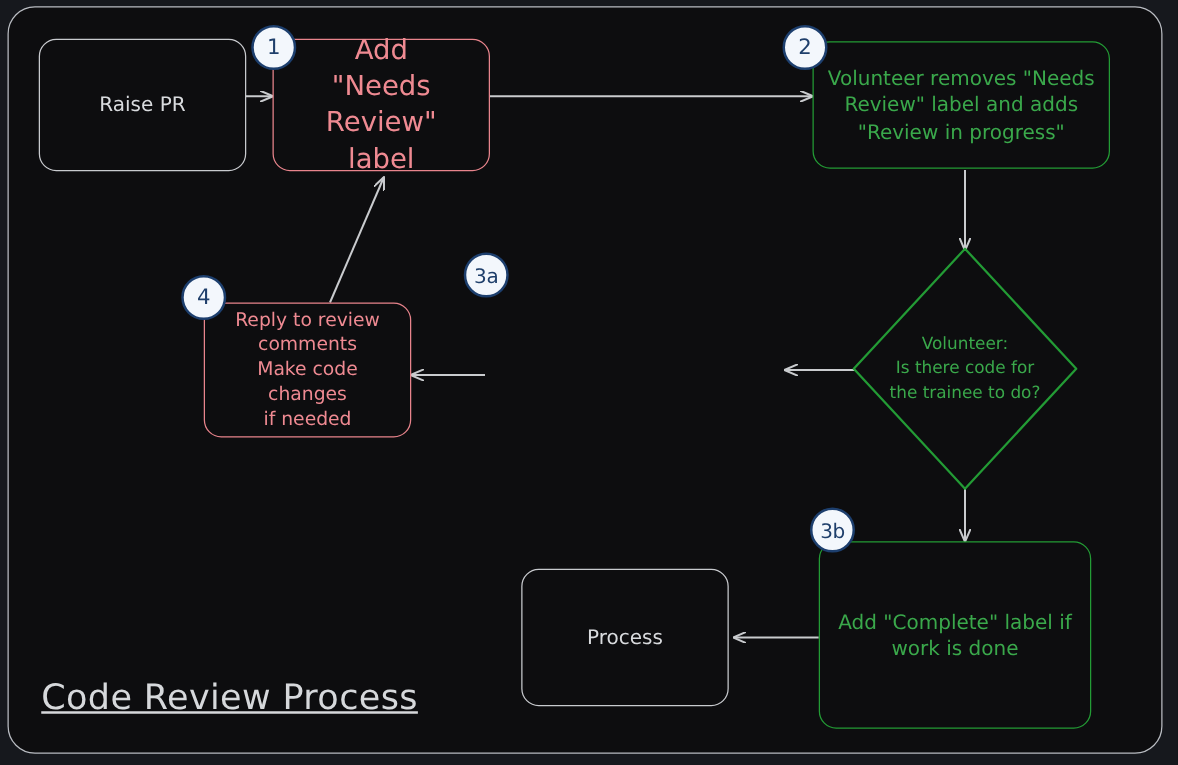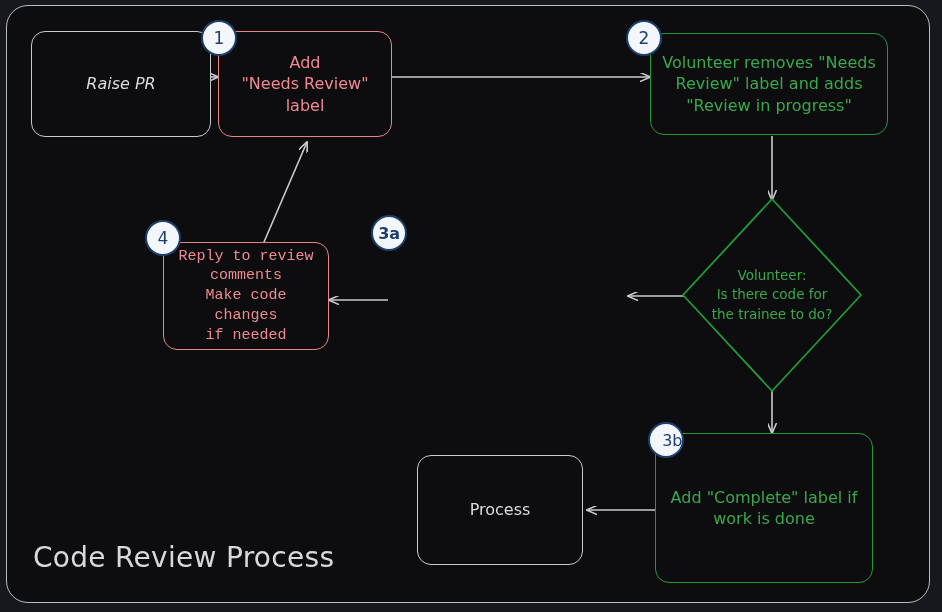--- a/index.html
+++ b/index.html
@@ -61,21 +61,21 @@
     white-space: pre-line;
   }
   .node.plain {
     border: 1.6px solid #c8cace;
     color: #d9dbde;
     font-size: 16px;
   }
   .node.red {
     border: 1.6px solid #e8848c;
     color: #ef8a92;
-    font-size: 16px;
+    font-size: 22px;
   }
   .node.green {
     border: 1.8px solid #239b35;
     color: #3aa84b;
     font-size: 16px;
   }
   
   .diamond-wrap {
     position: absolute;
   }
@@ -113,20 +113,21 @@
   }
   .badge.wide { font-size: 16px; letter-spacing: -0.3px; }
   
   .diagram-title {
     position: absolute;
     left: 33px;
     top: 541px;
     color: #d6d8db;
     font-size: 28px;
     letter-spacing: 0.3px;
+    text-decoration: underline;
   }
 </style>
 </head>
 <body>
 
 <div id="canvas">
 
   <div class="outer-frame"></div>
 
   <svg id="wires" viewBox="0 0 942 612" xmlns="http://www.w3.org/2000/svg">
@@ -148,21 +149,21 @@
 
     <line x1="264" y1="242" x2="307" y2="142" stroke="#c9cbce" stroke-width="1.6" marker-end="url(#arrowhead)"></line>
 
     <line x1="772" y1="390" x2="772" y2="433" stroke="#c9cbce" stroke-width="1.6" marker-end="url(#arrowhead)"></line>
 
     <line x1="655" y1="510" x2="587" y2="510" stroke="#c9cbce" stroke-width="1.6" marker-end="url(#arrowhead)"></line>
 
     <path d="M 772 199 L 861 295 L 772 391 L 683 295 Z" fill="#0d0d0f" stroke="#239b35" stroke-width="1.8" stroke-linejoin="round"></path>
   </svg>
 
-  <div class="node plain" style="left:31px; top:31px; width:180px; height:106px;font-style:italic;">
+  <div class="node plain" style="left:31px; top:31px; width:166px; height:106px;">
     <span class="lines">Raise PR</span>
   </div>
 
   <div class="node red" style="left:218px; top:31px; width:174px; height:106px;">
     <span class="lines">Add
 "Needs Review"
 label</span>
   </div>
 
   <div class="node green" style="left:650px; top:33px; width:238px; height:102px;">
@@ -171,21 +172,21 @@
 "Review in progress"</span>
   </div>
 
   <div class="diamond-wrap" style="left:683px; top:199px; width:178px; height:192px;">
     <span class="dtext">Volunteer:
 Is there code for
 the trainee to do?</span>
   </div>
 
 
-  <div class="node red" style="left:163px; top:242px; width:166px; height:108px; font-size:15px;font-family:Liberation Mono, monospace;">
+  <div class="node red" style="left:163px; top:242px; width:166px; height:108px; font-size:15px;">
     <span class="lines">Reply to review
 comments
 Make code changes
 if needed</span>
   </div>
 
   <div class="node green" style="left:655px; top:433px; width:218px; height:150px;">
     <span class="lines">Add "Complete" label if
 work is done</span>
   </div>
@@ -195,27 +196,27 @@
   </div>
 
   <div class="badge" style="left:201px; top:20px;">
     <span>1</span>
   </div>
 
   <div class="badge" style="left:626px; top:20px;">
     <span>2</span>
   </div>
 
-  <div class="badge wide" style="left:371px; top:215px;font-weight:bold;">
+  <div class="badge wide" style="left:371px; top:202px;">
     <span>3a</span>
   </div>
 
   <div class="badge" style="left:145px; top:220px;">
     <span>4</span>
   </div>
 
-  <div class="badge wide" style="left:648px; top:422px;justify-content:flex-end;">
+  <div class="badge wide" style="left:648px; top:406px;">
     <span>3b</span>
   </div>
 
   <div class="diagram-title">Code Review Process</div>
 
 </div>
 
 </body></html>

